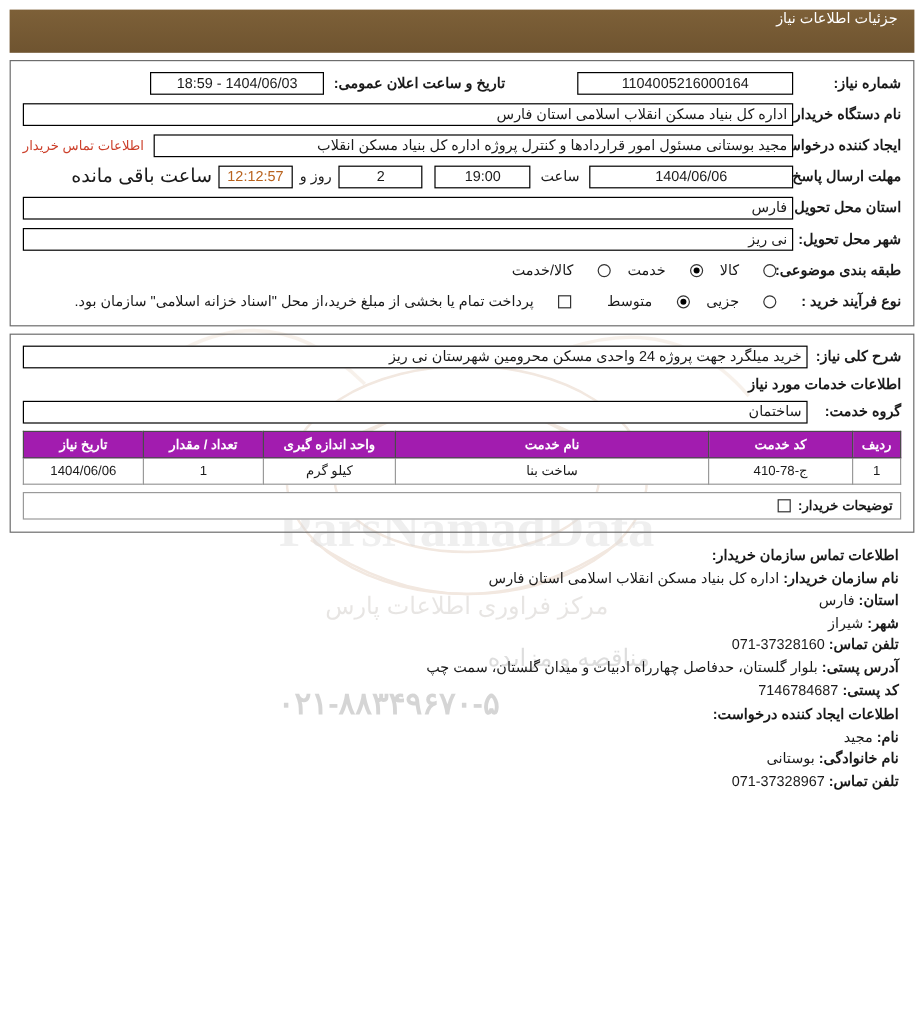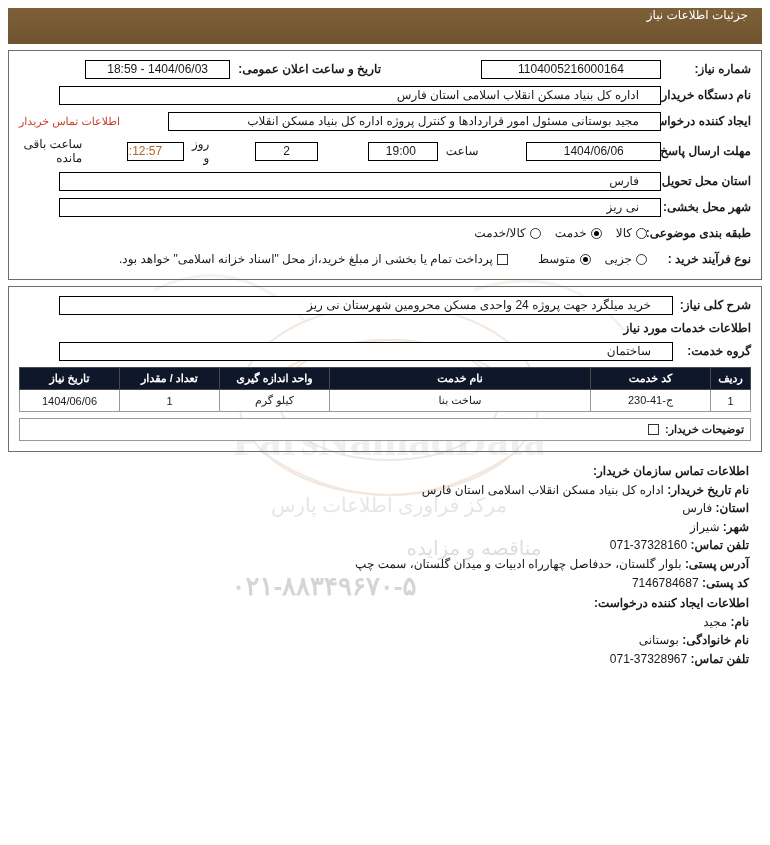--- a/index.html
+++ b/index.html
@@ -63,25 +63,24 @@
     font-weight: bold;
     font-size: 12px;
     white-space: nowrap;
     text-align: right;
   }
   .fld {
     border: 1px solid #000;
     background: #fff;
     height: 19px;
     line-height: 17px;
-    padding: 0 21px;
+    padding: 0 4px;
     font-size: 12px;
     overflow: hidden;
     white-space: nowrap;
-    margin-left: 40px;
   }
   .fld.center { text-align: center; }
 
   .link {
     color: #cc3f2a;
     font-size: 11px;
     white-space: nowrap;
   }
 
   
@@ -102,32 +101,32 @@
     border-radius: 50%;
     background: #000;
   }
   .chk {
     display: inline-block;
     width: 11px; height: 11px;
     border: 1px solid #333;
     background: #fff;
     vertical-align: -1px;
   }
-  .opt { display: inline-flex; align-items: center; gap: 4px; margin-inline-start: 14px; font-size: 12px;}
+  .opt { display: inline-flex; align-items: center; gap: 20px; margin-inline-start: 14px; font-size: 12px;}
 
   
   table.items {
     width: 100%;
     border-collapse: collapse;
     margin-top: 6px;
     font-size: 11px;
     background: #fff;
   }
   table.items th {
-    background: #0f172a;
+    background: #a21caf;
     color: #fff;
     border: 1px solid #4a4a4a;
     padding: 4px 3px;
     font-weight: bold;
     font-size: 11px;
   }
   table.items td {
     border: 1px solid #9a9a9a;
     padding: 4px 3px;
     text-align: center;
@@ -207,30 +206,30 @@
     </div>
 
     <div class="row">
       <div class="lbl" style="width:90px; line-height:1.2">مهلت ارسال پاسخ: تا تاریخ:</div>
       <div class="fld center" style="width:170px">1404/06/06</div>
       <div style="margin-inline-start:8px">ساعت</div>
       <div class="fld center" style="width:80px; margin-inline-start:8px">19:00</div>
       <div class="fld center" style="width:70px; margin-inline-start:10px">2</div>
       <div style="margin-inline-start:6px">روز و</div>
       <div class="fld center" style="width:62px; margin-inline-start:6px; color:#b8621d">12:12:57</div>
-      <div style="margin-inline-start:5px; font-size:12px">ساعت باقی مانده</div>
+      <div style="margin-inline-start:5px; font-size:16px">ساعت باقی مانده</div>
     </div>
 
     <div class="row">
       <div class="lbl" style="width:90px">استان محل تحویل:</div>
       <div class="fld" style="flex:1">فارس</div>
     </div>
 
     <div class="row">
-      <div class="lbl" style="width:90px">شهر محل بخشی:</div>
+      <div class="lbl" style="width:90px">شهر محل تحویل:</div>
       <div class="fld" style="flex:1">نی ریز</div>
     </div>
 
     <div class="row">
       <div class="lbl" style="width:90px">طبقه بندی موضوعی:</div>
       <div class="opt">
         <span class="radio"></span>
         <span>کالا</span>
       </div>
       <div class="opt">
@@ -248,21 +247,21 @@
       <div class="opt">
         <span class="radio"></span>
         <span>جزیی</span>
       </div>
       <div class="opt">
         <span class="radio on"></span>
         <span>متوسط</span>
       </div>
       <div class="opt" style="margin-inline-start:30px">
         <span class="chk"></span>
-        <span>پرداخت تمام یا بخشی از مبلغ خرید،از محل "اسناد خزانه اسلامی" خواهد بود.</span>
+        <span>پرداخت تمام یا بخشی از مبلغ خرید،از محل "اسناد خزانه اسلامی" سازمان بود.</span>
       </div>
     </div>
 
   </div>
 
   <div class="panel">
 
     <div class="row">
       <div class="lbl" style="width:78px">شرح کلی نیاز:</div>
       <div class="fld" style="flex:1">خرید میلگرد جهت پروژه 24 واحدی مسکن محرومین شهرستان نی ریز</div>
@@ -282,41 +281,41 @@
           <th style="width:120px">کد خدمت</th>
           <th>نام خدمت</th>
           <th style="width:110px">واحد اندازه گیری</th>
           <th style="width:100px">تعداد / مقدار</th>
           <th style="width:100px">تاریخ نیاز</th>
         </tr>
       </thead>
       <tbody>
         <tr>
           <td>1</td>
-          <td>ج-41-230</td>
+          <td>ج-78-410</td>
           <td>ساخت بنا</td>
           <td>کیلو گرم</td>
           <td>1</td>
           <td>1404/06/06</td>
         </tr>
       </tbody>
     </table>
 
     <div class="buyer-note">
       <b>توضیحات خریدار:</b>
       <span class="chk"></span>
     </div>
 
   </div>
 
   <div class="contact">
     <div class="h">اطلاعات تماس سازمان خریدار:</div>
 
     <div class="line">
-      <b>نام تاریخ خریدار:</b>
+      <b>نام سازمان خریدار:</b>
       <span>اداره کل بنیاد مسکن انقلاب اسلامی استان فارس</span>
     </div>
     <div class="line">
       <b>استان:</b>
       <span>فارس</span>
     </div>
     <div class="line">
       <b>شهر:</b>
       <span>شیراز</span>
     </div>

